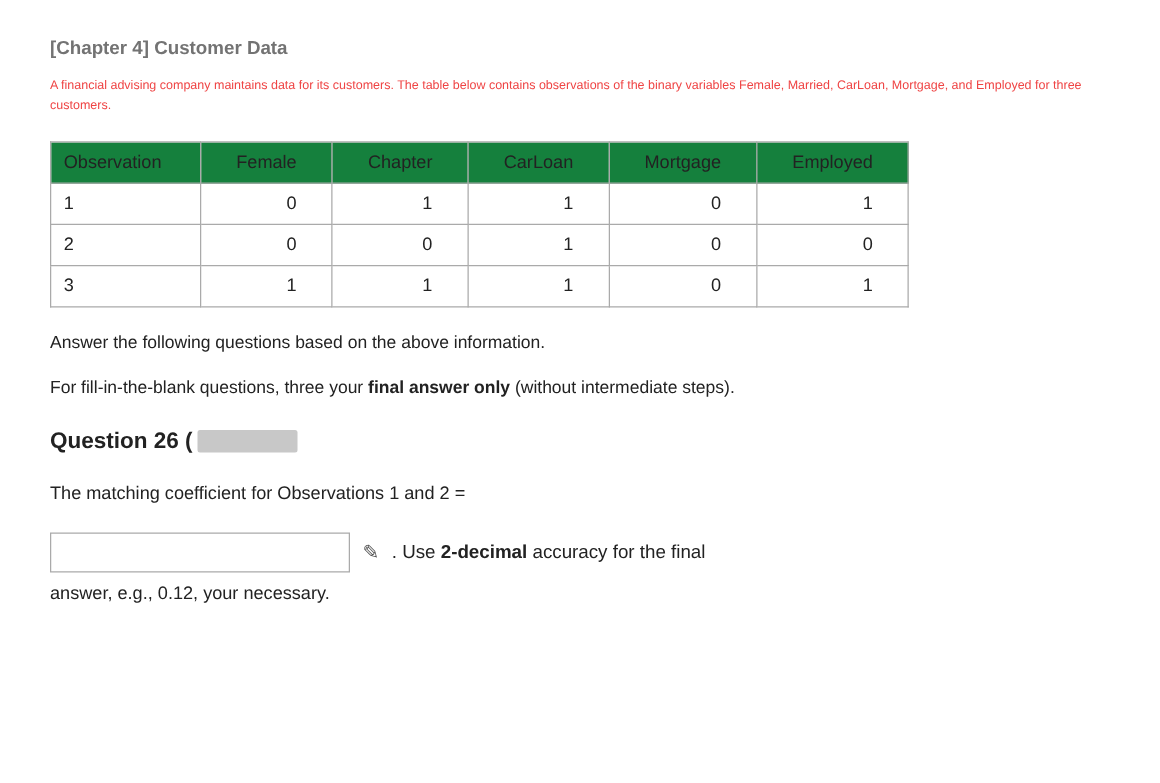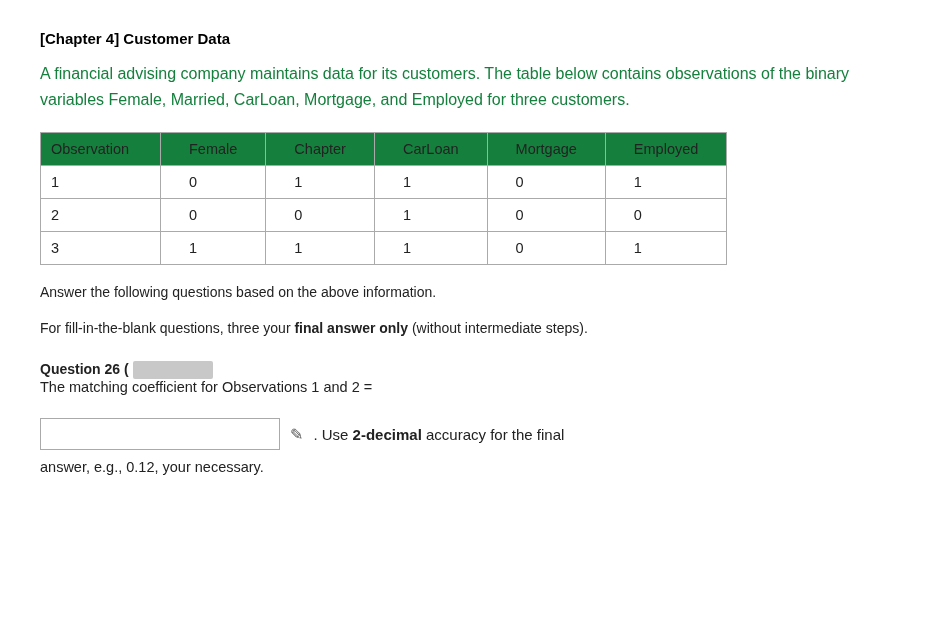--- a/index.html
+++ b/index.html
@@ -11,43 +11,43 @@
     body {
       font-family: Arial, sans-serif;
       font-size: 15px;
       color: #222;
       background: #fff;
       padding: 30px 40px;
       max-width: 928px;
     }
 
     .chapter-title {
-      color: #000000;
+      color: #737373;
       font-weight: bold;
       font-size: 15px;
       margin-bottom: 14px;
     }
 
     .description {
-      font-size: 16px;
+      font-size: 10px;
       line-height: 1.6;
       margin-bottom: 20px;
-      color: #15803d;
+      color: #ef4444;
     }
 
     table {
       border-collapse: collapse;
       margin-bottom: 16px;
       font-size: 14.5px;
     }
 
     table th, table td {
       border: 1px solid #aaa;
       padding: 8px 28px;
-      text-align: left;
+      text-align: right;
     }
 
     table th:first-child, table td:first-child {
       text-align: left;
       padding-left: 10px;
       padding-right: 10px;
       min-width: 120px;
     }
 
     table th {
@@ -59,24 +59,24 @@
       font-size: 14px;
       line-height: 1.7;
       margin-bottom: 12px;
     }
 
     .bold-text {
       font-weight: bold;
     }
 
     .question-title {
-      font-size: 14px;
+      font-size: 18px;
       font-weight: bold;
       margin-top: 20px;
-      margin-bottom: 0;
+      margin-bottom: 24px;
     }
 
     .question-sub {
       display: inline-block;
       background: #c8c8c8;
       width: 80px;
       height: 18px;
       vertical-align: middle;
       margin-left: 4px;
       border-radius: 2px;

